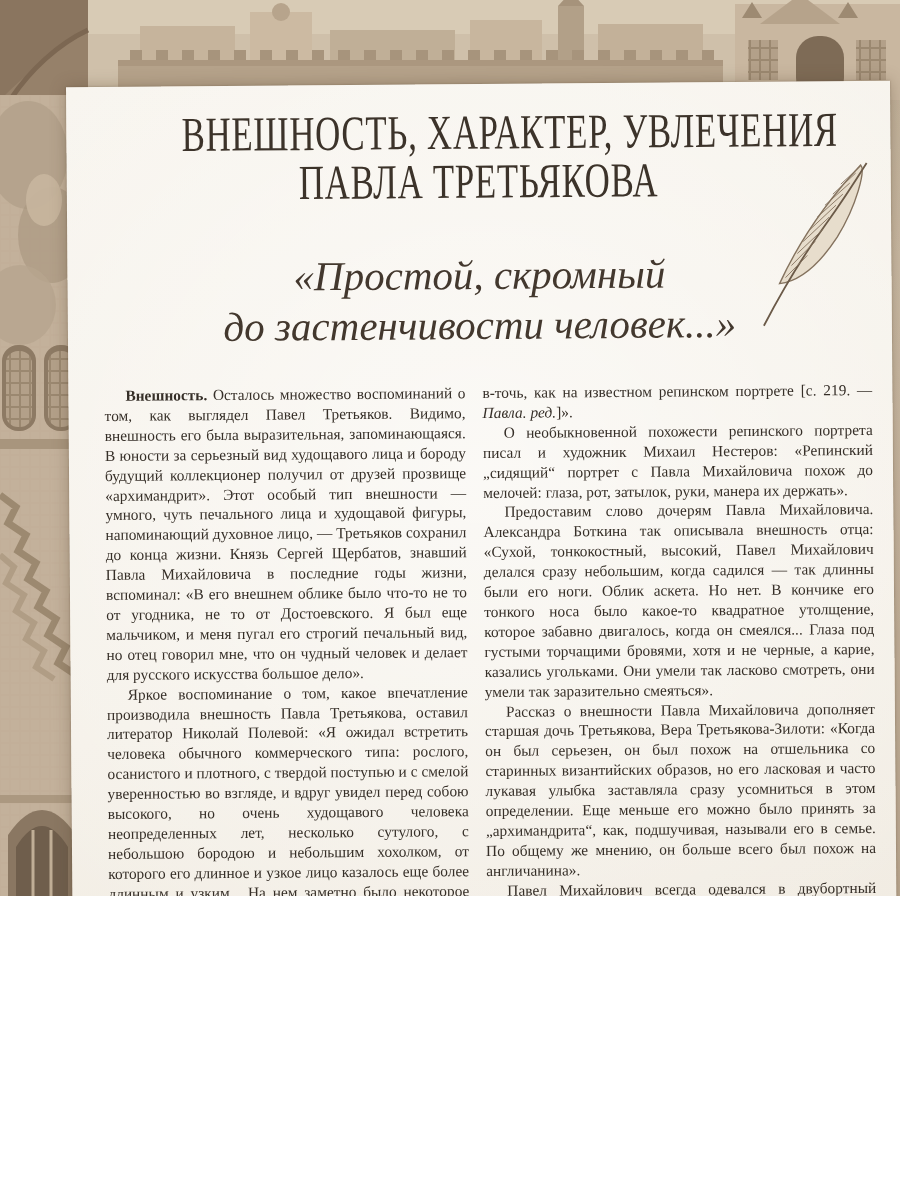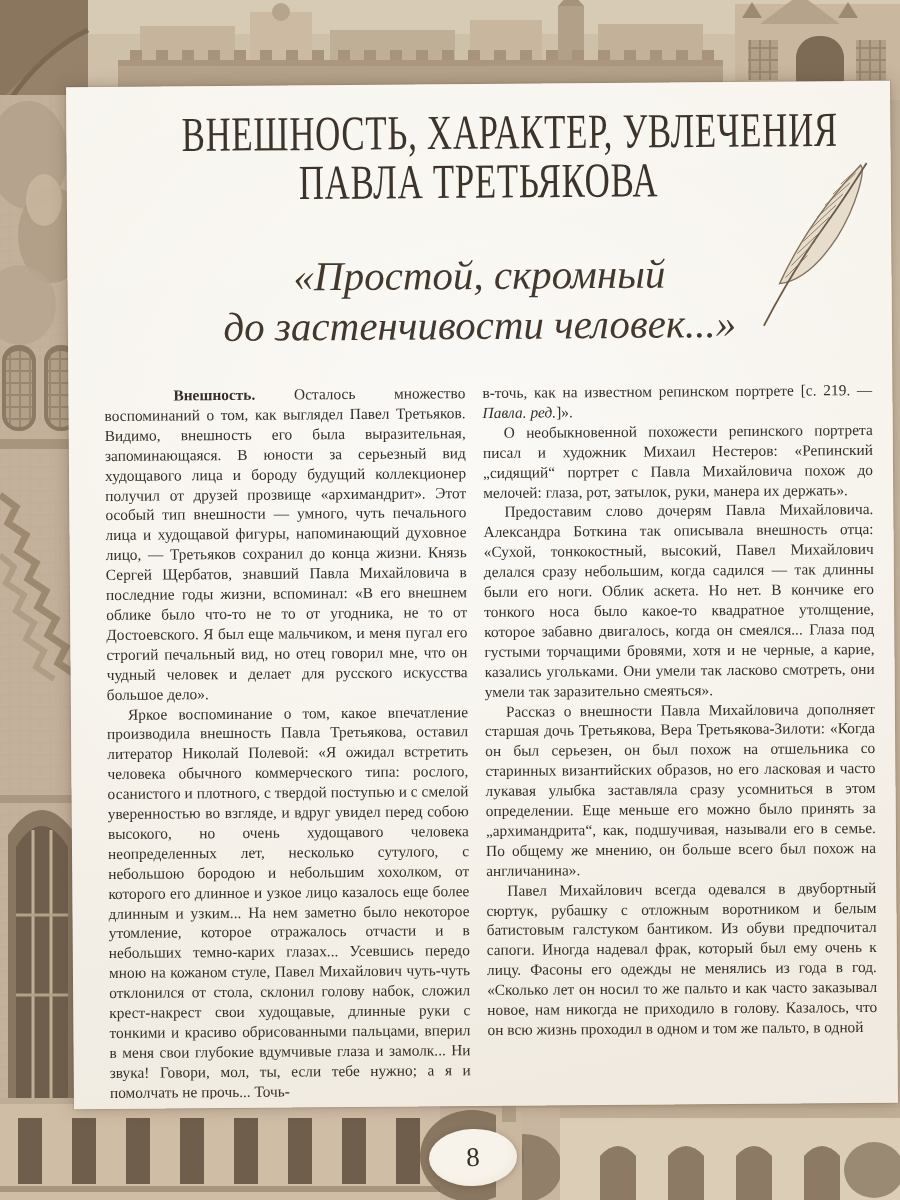--- a/index.html
+++ b/index.html
@@ -2,21 +2,21 @@
 <html lang="ru"><head>
 <meta charset="utf-8">
 <style>
   * { margin:0; padding:0; box-sizing:border-box; }
   html,body { width:900px; height:1200px; }
   body{
     font-family:"Liberation Serif", serif;
     overflow:hidden;
   }
   .stage{
-    position:relative; width:900px; height:1200px; overflow:hidden;
+    position:relative; width:900px; height:896px; overflow:hidden;
     background:
       radial-gradient(ellipse 420px 260px at 12% 88%, rgba(122,103,82,.28), transparent 70%),
       radial-gradient(ellipse 500px 300px at 88% 6%, rgba(150,128,102,.30), transparent 70%),
       radial-gradient(ellipse 700px 500px at 50% 50%, rgba(236,226,209,.35), transparent 75%),
       linear-gradient(180deg,#cdbfa9 0%, #c8b7a1 40%, #c2af98 100%);
   }
   svg{ display:block; }
   .decor{ position:absolute; }
   .decor-top{ left:0; top:0; }
   .decor-left{ left:0; top:95px; }
@@ -48,21 +48,21 @@
   .columns{
     position:absolute; left:36px; right:20px; top:299px; height:714px;
     display:flex; gap:17px; overflow:hidden;
   }
   .col{ font-size:15.4px; line-height:19.9px; color:#362f28;
         text-align:justify; hyphens:auto; }
   .col-left{ width:361px; flex:0 0 361px; }
   .col-right{ flex:1; }
   .col p{ text-indent:21px; }
   .col p.noindent{ text-indent:0; }
-  .lead{ font-weight:bold;margin-left:48px; }
+  .lead{ font-weight:bold; }
   .ed-note{ font-style:italic; }
 
   
   .page-badge{
     position:absolute; left:429px; top:1129px; width:88px; height:57px;
     background:radial-gradient(ellipse at 45% 40%, #f7f3ea 55%, #e9e1d2 100%);
     border-radius:50%;
     box-shadow:0 1px 6px rgba(80,62,44,.35);
     display:flex; align-items:center; justify-content:center;
     transform:rotate(-2deg);

